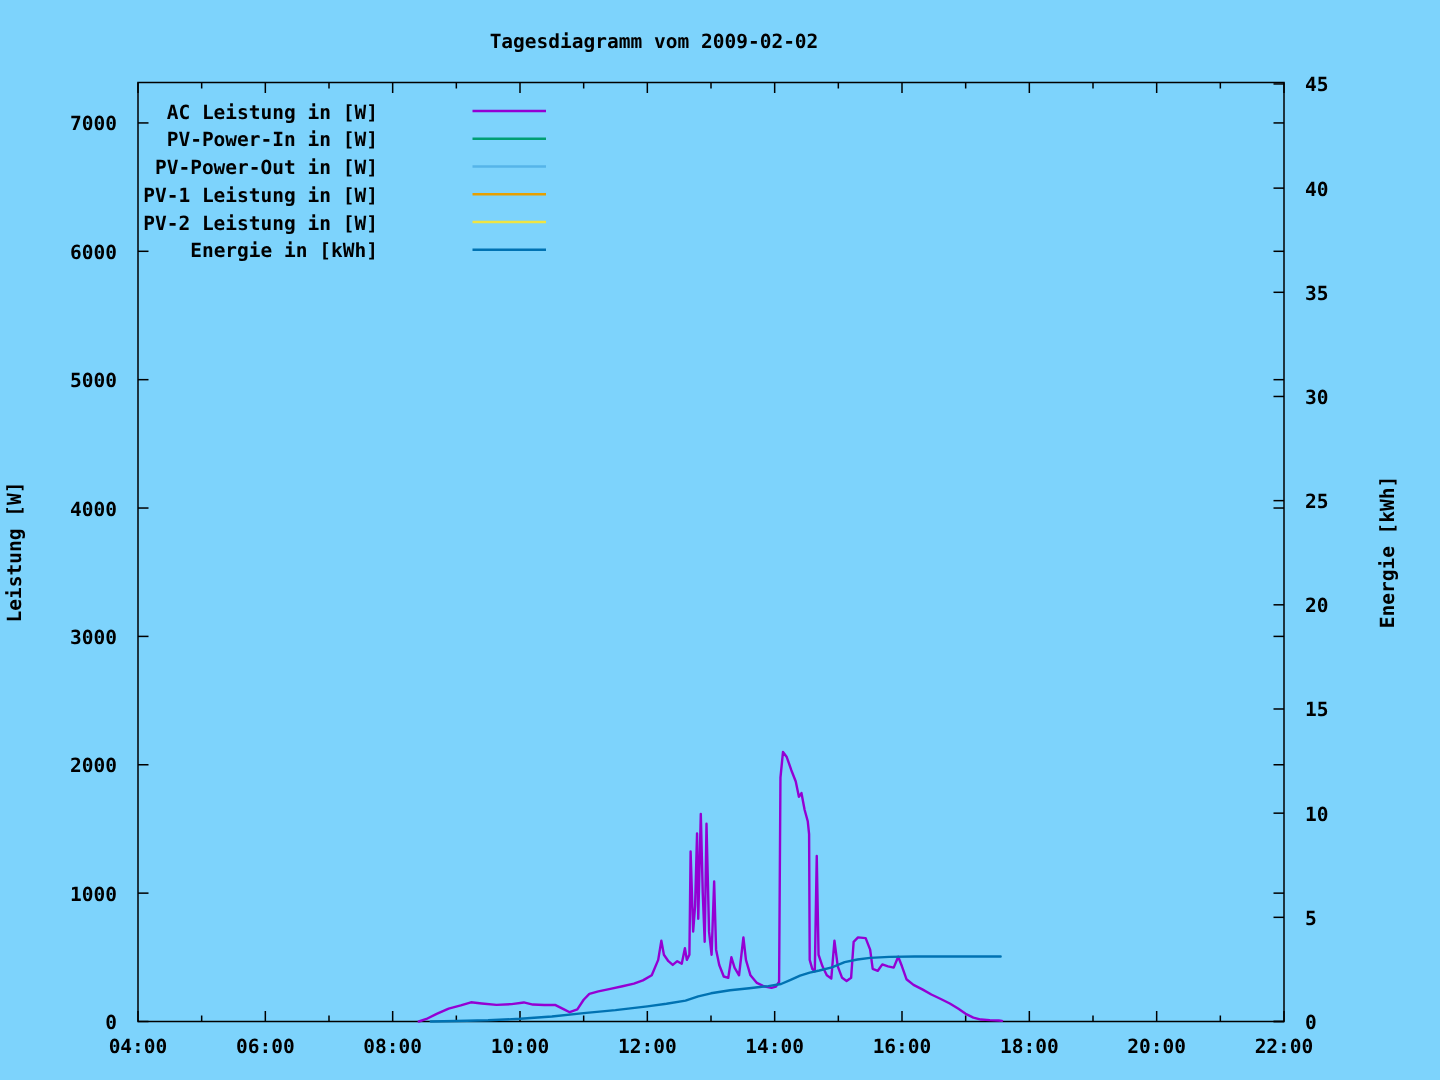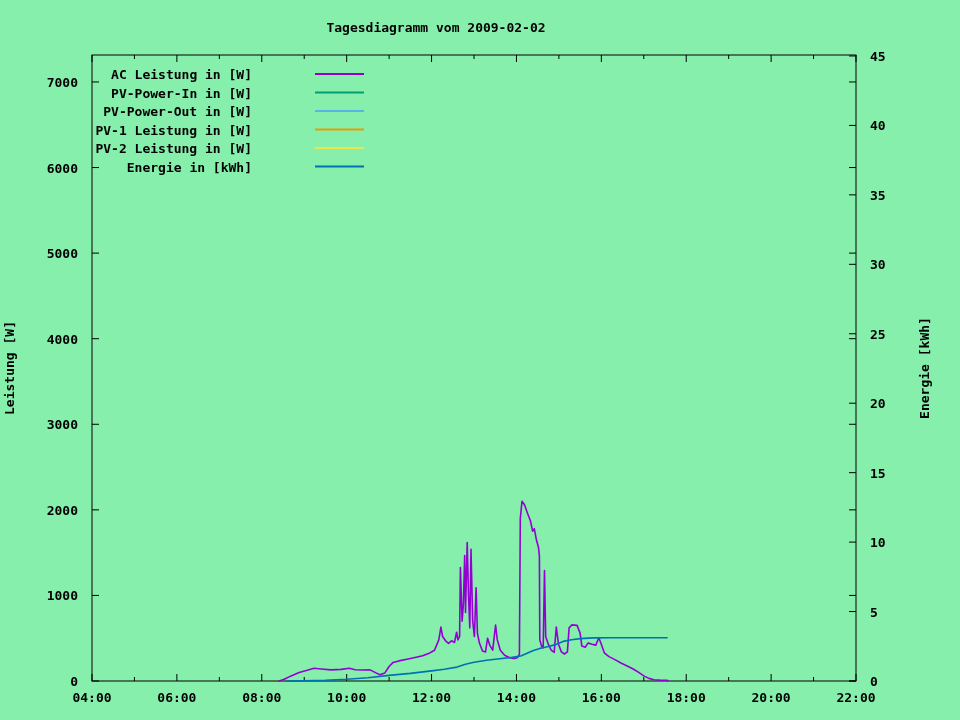--- a/index.html
+++ b/index.html
@@ -1,17 +1,17 @@
 <!DOCTYPE html>
 <html><head>
 <meta charset="utf-8">
 <style>
   html,body{margin:0;padding:0;background:#ffffff;}
   .canvas{
-    position:relative;width:960px;height:720px;background:#86efac;
+    position:relative;width:960px;height:720px;background:#7dd3fc;
     font-family:"DejaVu Sans Mono","Liberation Mono",monospace;
     overflow:hidden;
   }
   svg text{
     font-family:"DejaVu Sans Mono","Liberation Mono",monospace;
     font-weight:bold;
     fill:#000000;
   }
   .t13{font-size:13px;}
 </style>

